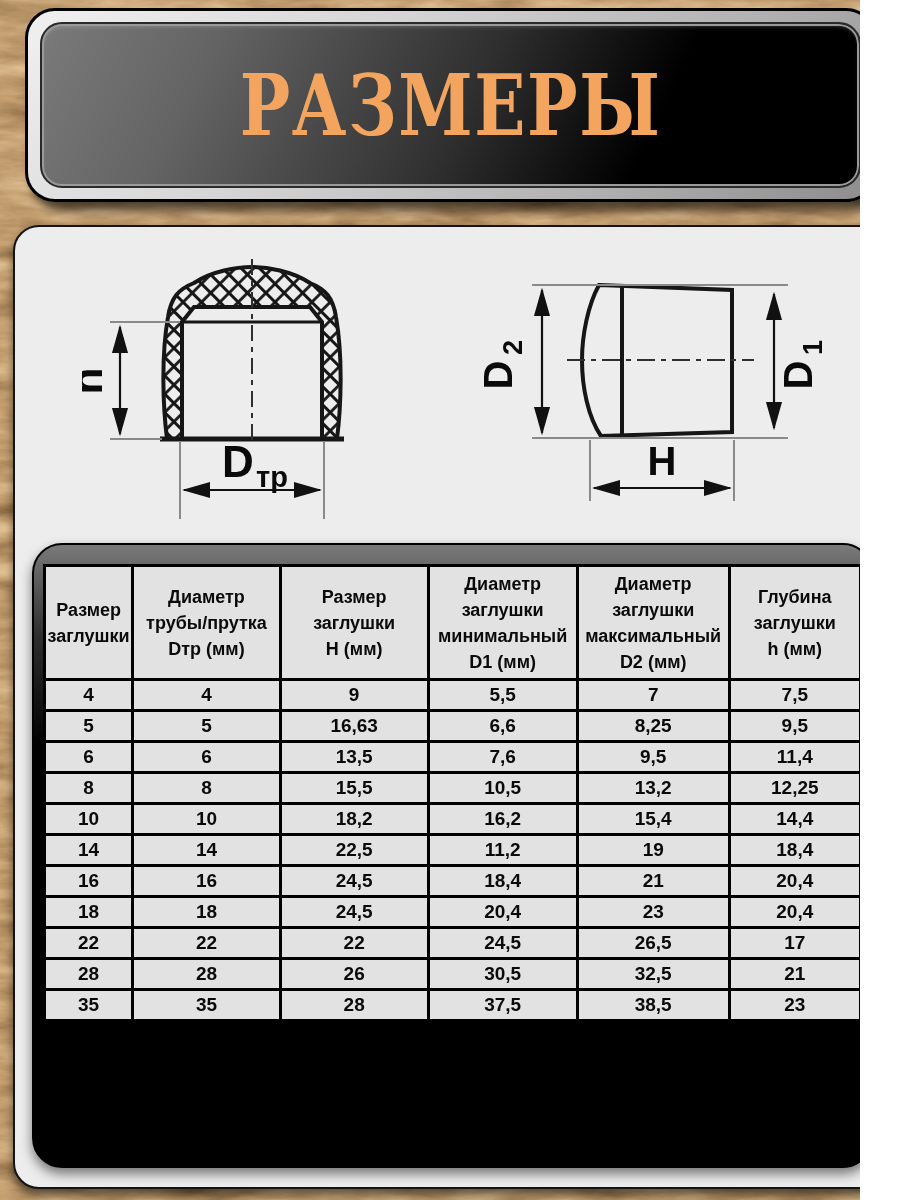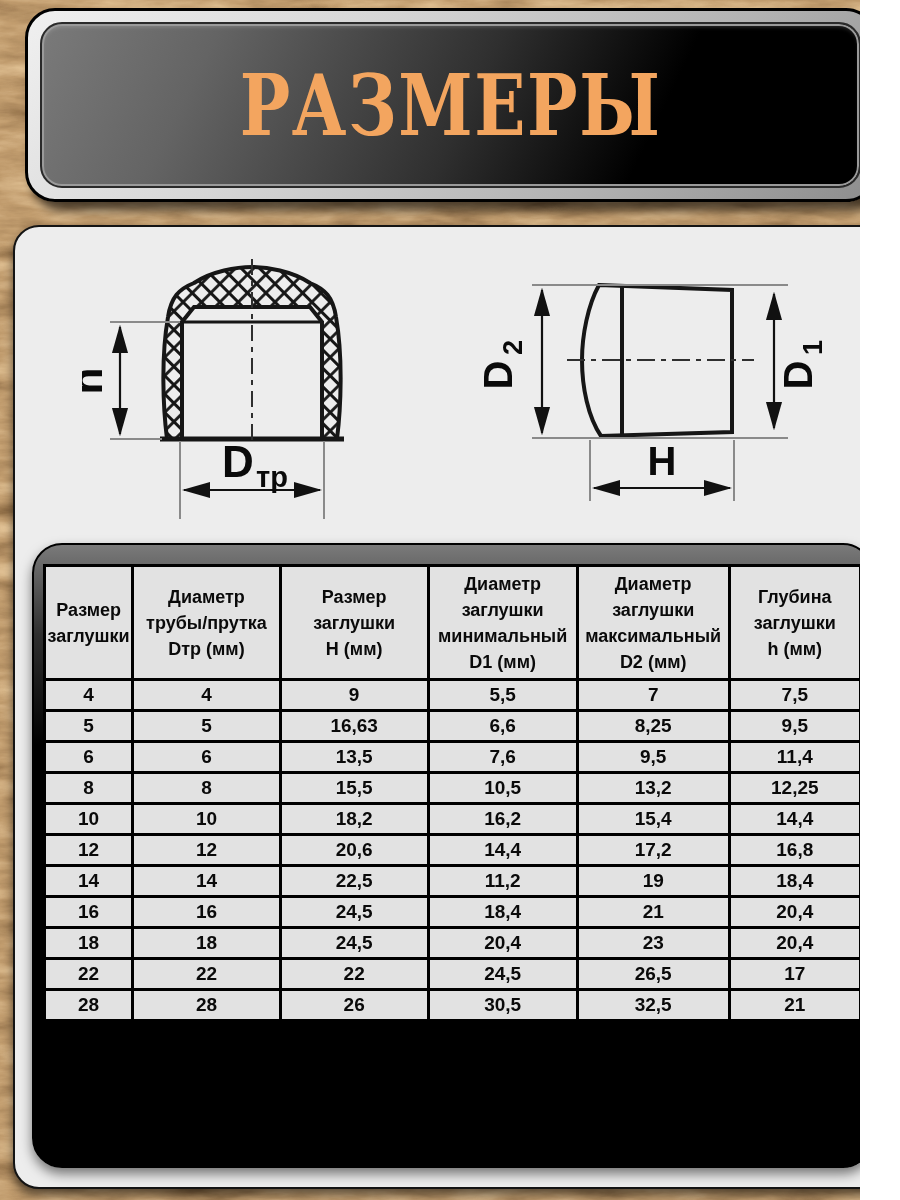--- a/index.html
+++ b/index.html
@@ -222,28 +222,20 @@
 
         <tr>
           <td>10</td>
           <td>10</td>
           <td>18,2</td>
           <td>16,2</td>
           <td>15,4</td>
           <td>14,4</td>
         </tr>
 
-        <tr>
-          <td>12</td>
-          <td>12</td>
-          <td>20,6</td>
-          <td>14,4</td>
-          <td>17,2</td>
-          <td>16,8</td>
-        </tr>
 
         <tr>
           <td>14</td>
           <td>14</td>
           <td>22,5</td>
           <td>11,2</td>
           <td>19</td>
           <td>18,4</td>
         </tr>
 
@@ -279,19 +271,27 @@
         <tr>
           <td>28</td>
           <td>28</td>
           <td>26</td>
           <td>30,5</td>
           <td>32,5</td>
           <td>21</td>
         </tr>
 
 
+        <tr>
+          <td>35</td>
+          <td>35</td>
+          <td>28</td>
+          <td>37,5</td>
+          <td>38,5</td>
+          <td>23</td>
+        </tr>
       </tbody>
       </table>
 
     </div>
 
   </div>
 </div>
 
 </body></html>

